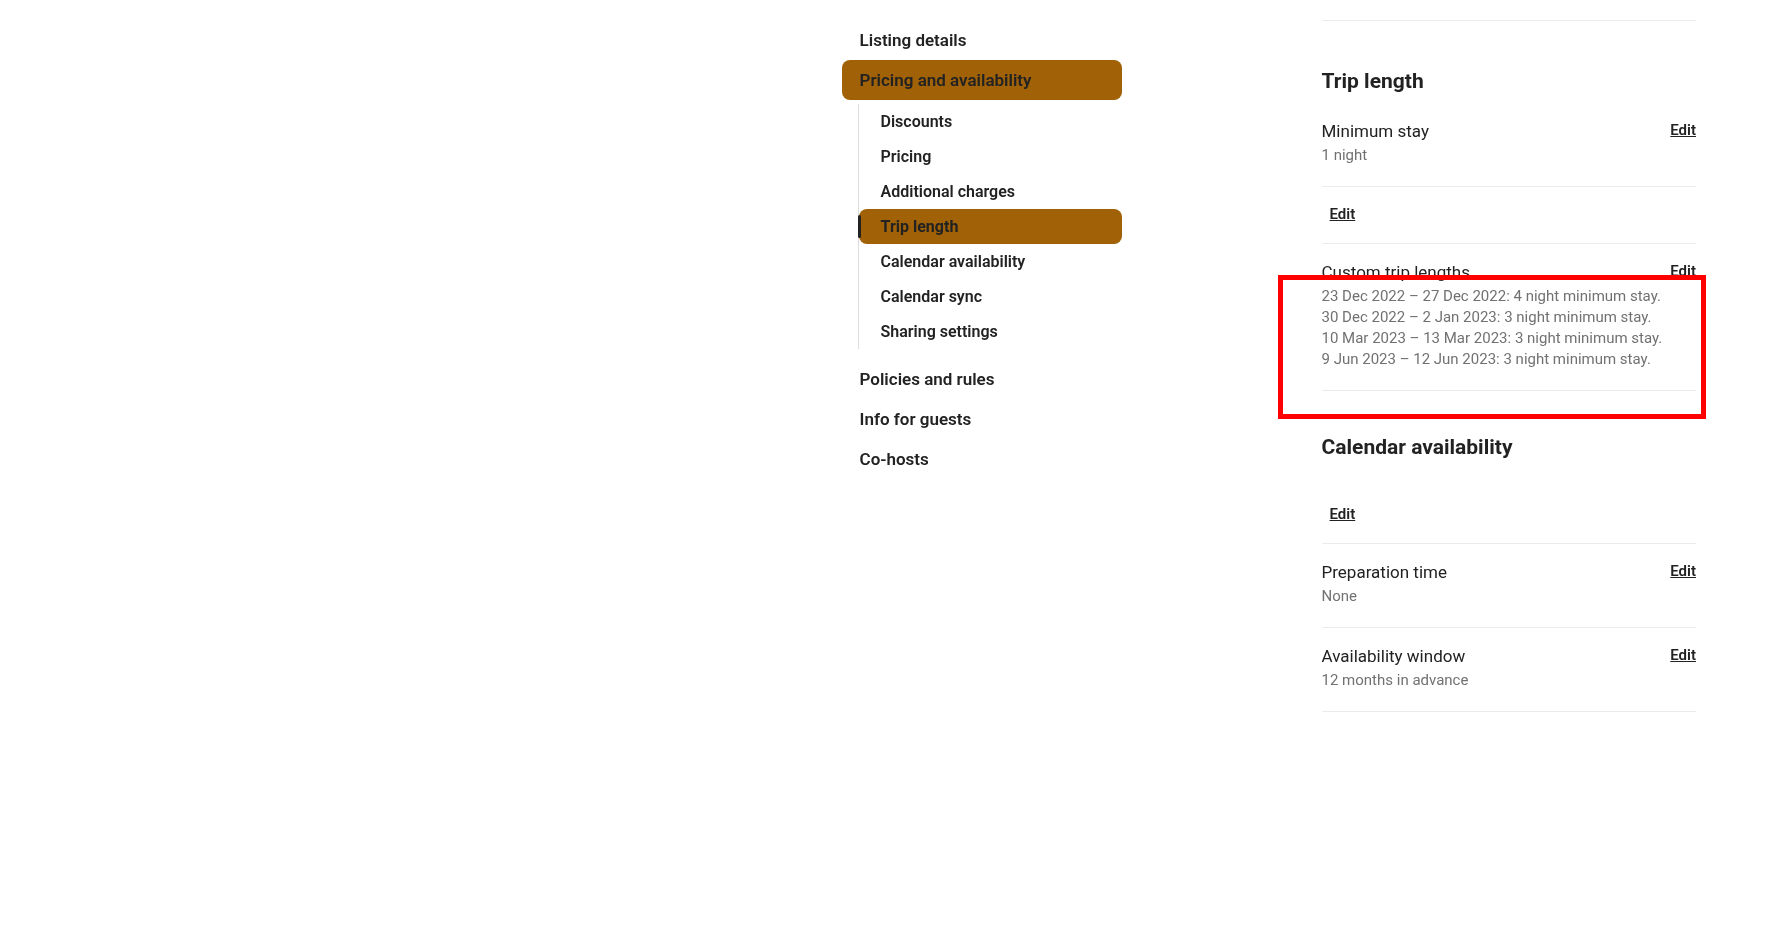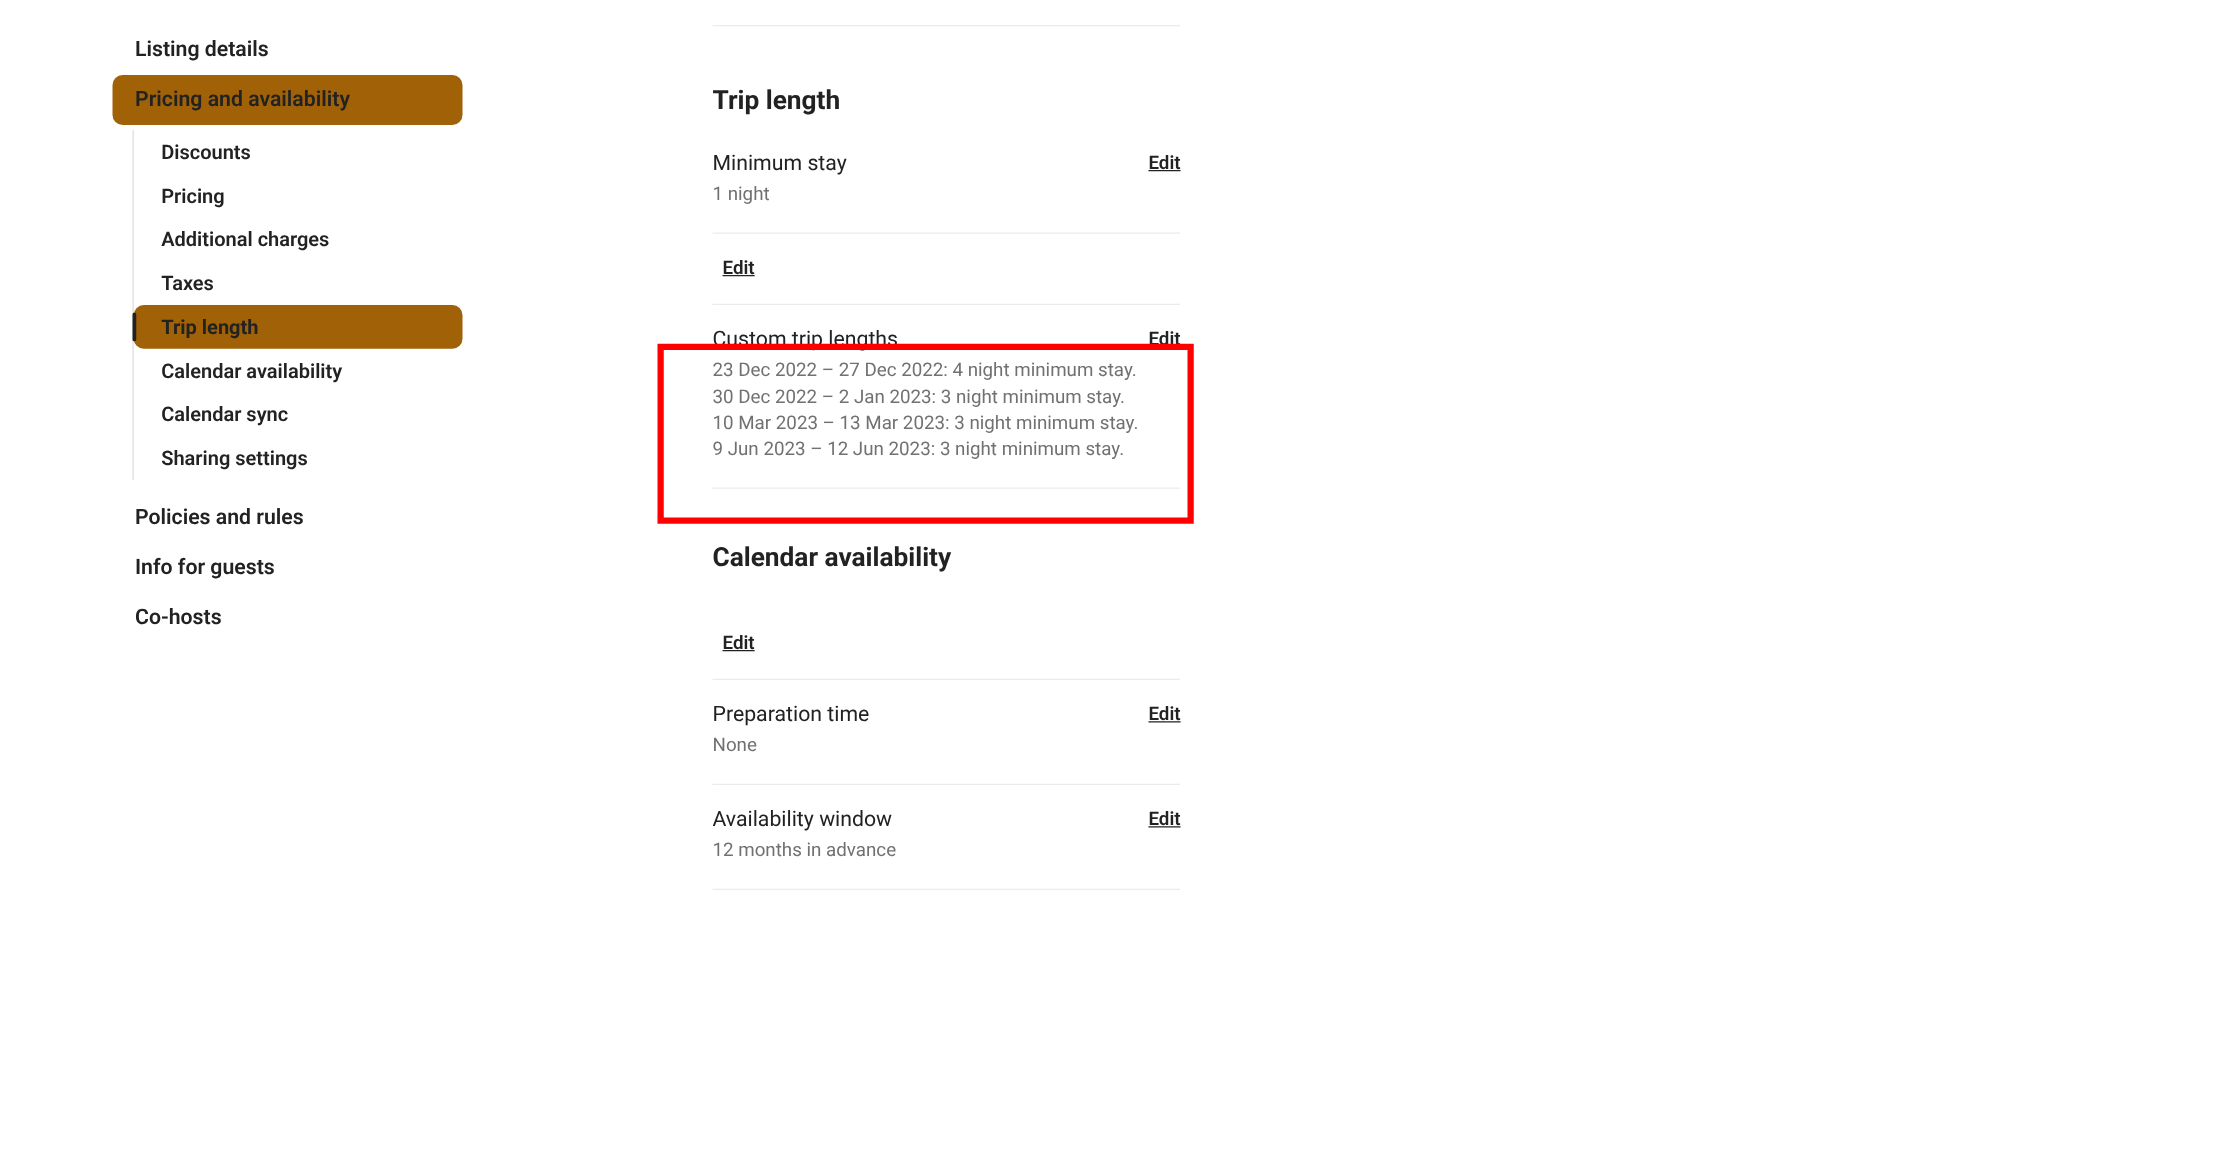--- a/index.html
+++ b/index.html
@@ -6,20 +6,21 @@
   html, body {
     font-family: -apple-system, BlinkMacSystemFont, "Segoe UI", Roboto, "Helvetica Neue", Arial, sans-serif;
     color: #222;
     background: #fff;
     font-size: 16px;
   }
   .page {
     display: flex;
     padding: 20px 90px 40px 90px;
     gap: 200px;
+    justify-content: flex-end;
   }
   
   .sidebar {
     width: 280px;
     flex: 0 0 280px;
   }
   .nav-top {
     display: flex;
     flex-direction: column;
   }
@@ -119,21 +120,20 @@
 <div class="page">
 
   <nav class="sidebar">
     <div class="nav-top">
       <a>Listing details</a>
       <a class="active">Pricing and availability</a>
       <div class="sub-nav">
         <a>Discounts</a>
         <a>Pricing</a>
         <a>Additional charges</a>
-        <a>Taxes</a>
         <a class="active">Trip length</a>
         <a>Calendar availability</a>
         <a>Calendar sync</a>
         <a>Sharing settings</a>
       </div>
       <a>Policies and rules</a>
       <a>Info for guests</a>
       <a>Co-hosts</a>
     </div>
   </nav>

